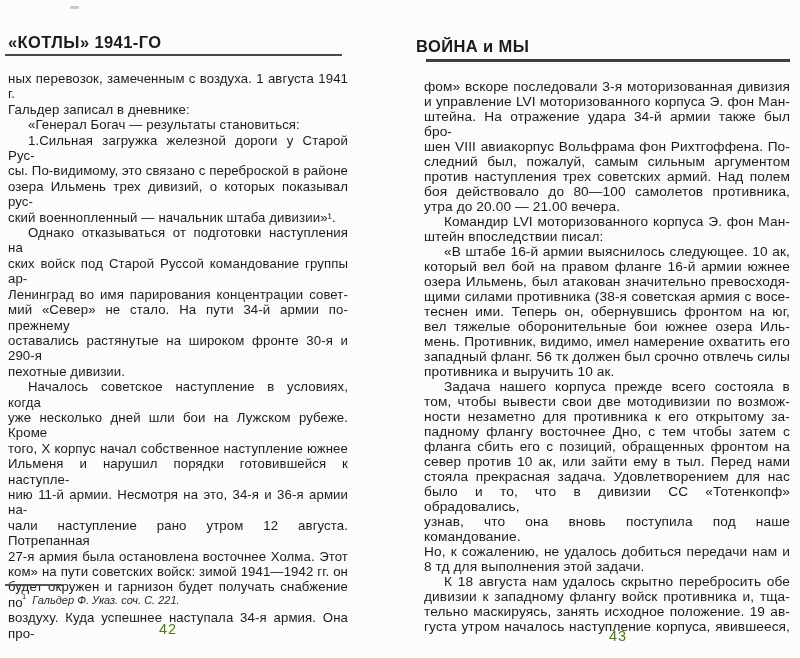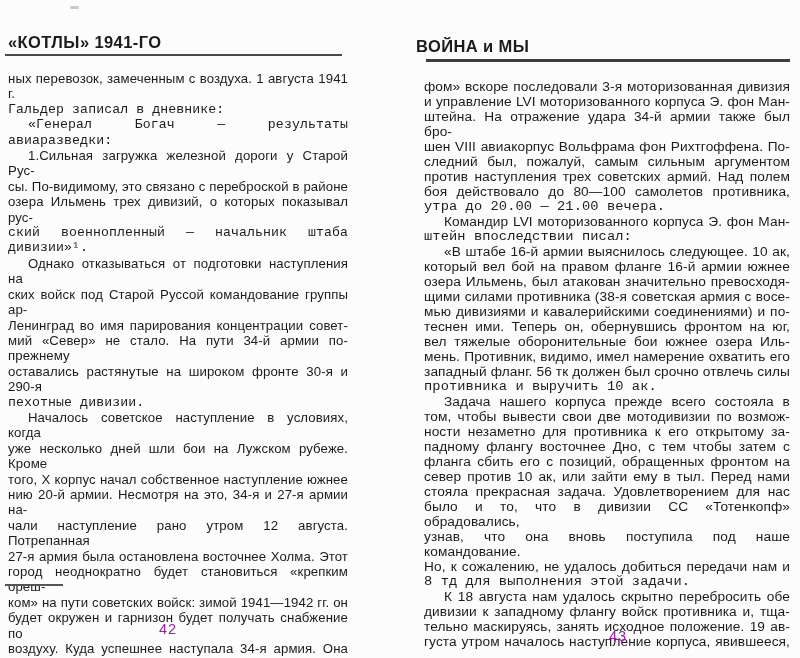--- a/index.html
+++ b/index.html
@@ -16,87 +16,86 @@
   .head-right{left:416px;top:37px;width:366px;text-align:left;font-weight:700;}
   .rule{position:absolute;background:#3e3e3e;}
   .rule-left{left:5px;top:54px;width:337px;height:2px;background:#4a4a4a;}
   .rule-right{left:426px;top:59px;width:364px;height:2.5px;}
 
   
   .body{position:absolute;}
   .body-left{left:8px;top:71px;width:340px;font-size:13.2px;line-height:15.4px;}
   .body-right{left:424px;top:79px;width:366px;font-size:13.7px;line-height:15.0px;}
   .line{text-align:justify;text-align-last:justify;letter-spacing:.1px;}
-  .line.end{text-align-last:left;font-family:Liberation Mono, monospace;}
+  .line.end{text-align-last:left;}
   .line.indent{text-indent:20px;}
 
   
   .fn-rule{left:5px;top:584px;width:58px;height:1.5px;background:#555;}
   .footnote{position:absolute;left:8px;top:592px;width:340px;font-size:11px;font-style:italic;
     color:#2a2a2a;padding-left:14px;box-sizing:border-box;}
   .footnote sup{font-size:7.5px;font-style:normal;margin-right:6px;}
 
   
-  .pageno{position:absolute;font-size:14.5px;letter-spacing:1px;color:#a21caf;text-align:center;}
+  .pageno{position:absolute;font-size:14.5px;letter-spacing:1px;color:#4d7c0f;text-align:center;}
   .pageno-left{left:8px;top:621px;width:320px;}
   .pageno-right{left:435px;top:628px;width:366px;}
 </style>
 </head>
 <body>
 
 <div class="spread">
   <div class="speck"></div>
 
   <div class="head head-left">«КОТЛЫ» 1941-ГО</div>
   <div class="rule rule-left"></div>
 
   <div class="head head-right">ВОЙНА и МЫ</div>
   <div class="rule rule-right"></div>
 
   <div class="body body-left" id="left-body">
       <div class="line">ных перевозок, замеченным с воздуха. 1 августа 1941 г.</div>
       <div class="line end">Гальдер записал в дневнике:</div>
-      <div class="line indent end">«Генерал Богач — результаты авиаразведки:</div>
+      <div class="line indent end">«Генерал Богач — результаты становиться:</div>
       <div class="line indent">1.Сильная загружка железной дороги у Старой Рус-</div>
       <div class="line">сы. По-видимому, это связано с переброской в районе</div>
       <div class="line">озера Ильмень трех дивизий, о которых показывал рус-</div>
       <div class="line end">ский военнопленный — начальник штаба дивизии»¹.</div>
       <div class="line indent">Однако отказываться от подготовки наступления на</div>
       <div class="line">ских войск под Старой Руссой командование группы ар-</div>
       <div class="line">Ленинград во имя парирования концентрации совет-</div>
       <div class="line">мий «Север» не стало. На пути 34-й армии по-прежнему</div>
       <div class="line">оставались растянутые на широком фронте 30-я и 290-я</div>
       <div class="line end">пехотные дивизии.</div>
       <div class="line indent">Началось советское наступление в условиях, когда</div>
       <div class="line">уже несколько дней шли бои на Лужском рубеже. Кроме</div>
       <div class="line">того, X корпус начал собственное наступление южнее</div>
-      <div class="line">нию 20-й армии. Несмотря на это, 34-я и 27-я армии на-</div>
+      <div class="line">Ильменя и нарушил порядки готовившейся к наступле-</div>
+      <div class="line">нию 11-й армии. Несмотря на это, 34-я и 36-я армии на-</div>
       <div class="line">чали наступление рано утром 12 августа. Потрепанная</div>
       <div class="line">27-я армия была остановлена восточнее Холма. Этот</div>
-      <div class="line">город неоднократно будет становиться «крепким ореш-</div>
       <div class="line">ком» на пути советских войск: зимой 1941—1942 гг. он</div>
       <div class="line">будет окружен и гарнизон будет получать снабжение по</div>
       <div class="line">воздуху. Куда успешнее наступала 34-я армия. Она про-</div>
     </div>
   <div class="body body-right" id="right-body">
       <div class="line">фом» вскоре последовали 3-я моторизованная дивизия</div>
       <div class="line">и управление LVI моторизованного корпуса Э. фон Ман-</div>
       <div class="line">штейна. На отражение удара 34-й армии также был бро-</div>
       <div class="line">шен VIII авиакорпус Вольфрама фон Рихтгоффена. По-</div>
       <div class="line">следний был, пожалуй, самым сильным аргументом</div>
       <div class="line">против наступления трех советских армий. Над полем</div>
       <div class="line">боя действовало до 80—100 самолетов противника,</div>
       <div class="line end">утра до 20.00 — 21.00 вечера.</div>
       <div class="line indent">Командир LVI моторизованного корпуса Э. фон Ман-</div>
       <div class="line end">штейн впоследствии писал:</div>
       <div class="line indent">«В штабе 16-й армии выяснилось следующее. 10 ак,</div>
       <div class="line">который вел бой на правом фланге 16-й армии южнее</div>
       <div class="line">озера Ильмень, был атакован значительно превосходя-</div>
       <div class="line">щими силами противника (38-я советская армия с восе-</div>
-      <div class="line">мью дивизиями и кавалерийскими соединениями) и по-</div>
       <div class="line">теснен ими. Теперь он, обернувшись фронтом на юг,</div>
       <div class="line">вел тяжелые оборонительные бои южнее озера Иль-</div>
       <div class="line">мень. Противник, видимо, имел намерение охватить его</div>
       <div class="line">западный фланг. 56 тк должен был срочно отвлечь силы</div>
       <div class="line end">противника и выручить 10 ак.</div>
       <div class="line indent">Задача нашего корпуса прежде всего состояла в</div>
       <div class="line">том, чтобы вывести свои две мотодивизии по возмож-</div>
       <div class="line">ности незаметно для противника к его открытому за-</div>
       <div class="line">падному флангу восточнее Дно, с тем чтобы затем с</div>
       <div class="line">фланга сбить его с позиций, обращенных фронтом на</div>
@@ -106,16 +105,19 @@
       <div class="line">узнав, что она вновь поступила под наше командование.</div>
       <div class="line">Но, к сожалению, не удалось добиться передачи нам и</div>
       <div class="line end">8 тд для выполнения этой задачи.</div>
       <div class="line indent">К 18 августа нам удалось скрытно перебросить обе</div>
       <div class="line">дивизии к западному флангу войск противника и, тща-</div>
       <div class="line">тельно маскируясь, занять исходное положение. 19 ав-</div>
       <div class="line">густа утром началось наступление корпуса, явившееся,</div>
     </div>
 
   <div class="rule fn-rule"></div>
+  <div class="footnote">
+    <sup>1</sup><span>Гальдер Ф. Указ. соч. С. 221.</span>
+  </div>
 
   <div class="pageno pageno-left">42</div>
   <div class="pageno pageno-right">43</div>
 </div>
 
 </body></html>

